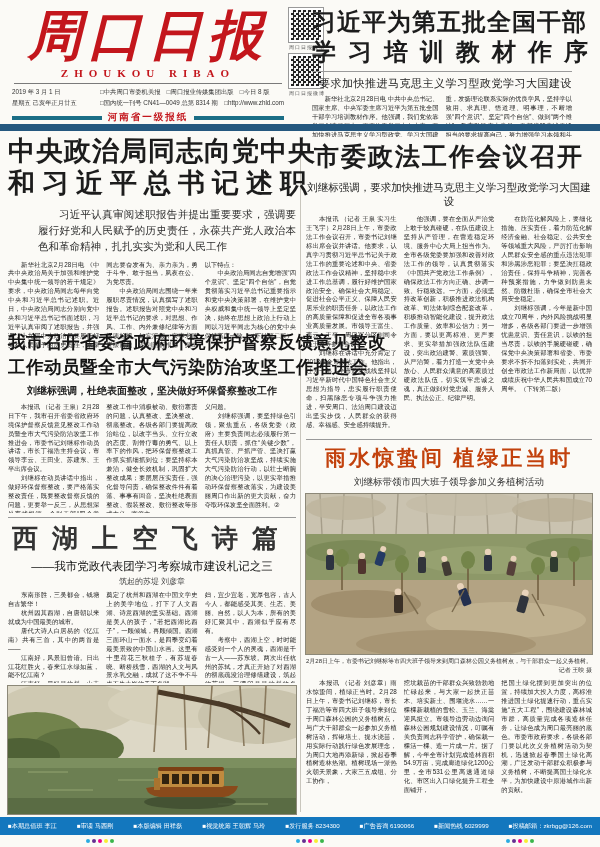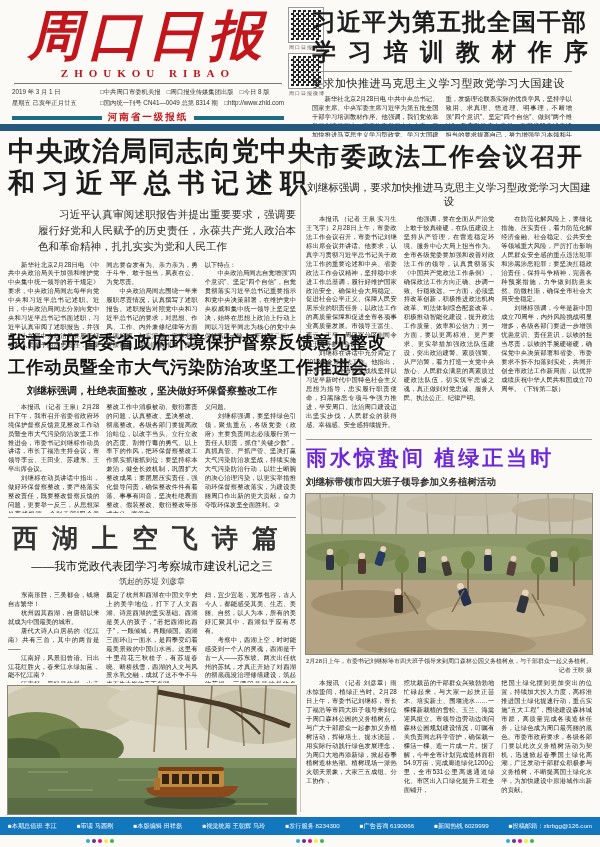--- a/index.html
+++ b/index.html
@@ -32,45 +32,45 @@
     width:30px;height:30px;border:2px solid #fff;outline:1px solid #999;
     background:
       repeating-conic-gradient(#222 0% 25%, #f4f4f4 0% 50%);
     background-size:5px 5px;
   }
   .qr-caption{font-size:5px;color:#555;text-align:center;margin:2px 0 4px 0;letter-spacing:1px;}
   
   .h-top1{font-size:24px;font-weight:900;line-height:1.2;letter-spacing:1px;white-space:nowrap;}
   .h-top2{font-size:24px;font-weight:900;line-height:1.25;letter-spacing:12px;white-space:nowrap;}
   .h-rule{border-top:1px solid #9a9a9a;margin:4px 0;}
-  .subhead{font-size:11px;color:#222;text-align:left;letter-spacing:0.5px;}
+  .subhead{font-size:11px;color:#222;text-align:right;letter-spacing:0.5px;}
   .h-lead{font-size:27px;font-weight:900;line-height:1.18;letter-spacing:1px;white-space:nowrap;}
   .h-lead2{letter-spacing:7px;font-family:Liberation Serif, serif;}
   .lead-sub{font-size:10.5px;color:#2e2e2e;line-height:1.55;text-align:justify;text-indent:2em;margin-left:30px;}
   .h-env{
     font-family:"Liberation Serif","DejaVu Serif",serif;font-weight:700;
     font-size:17.5px;line-height:1.45;letter-spacing:0.5px;text-align:center;color:#141414;white-space:nowrap;
   }
   .env-sub{font-size:10px;font-weight:bold;text-align:center;color:#222;
     font-family:"Liberation Serif",serif;}
   .h-wl{
     font-family:"Liberation Serif","DejaVu Serif",serif;font-size:26px;color:#333;
     letter-spacing:14px;text-align:center;font-weight:600;white-space:nowrap;
   }
   .wl-sub{font-size:11.5px;font-weight:normal;text-align:center;color:#111;}
   .wl-byline{font-size:8px;text-align:center;color:#444;
     font-family:"Liberation Serif",serif;}
   .h-zf{font-size:25px;font-weight:900;text-align:center;letter-spacing:2px;white-space:nowrap;}
   .zf-sub{font-size:10.5px;text-align:center;color:#222;}
   .h-tree{
-    font-family:"Liberation Serif","DejaVu Serif",serif;font-size:21px;color:#6d28d9;
-    letter-spacing:3px;font-weight:600;white-space:nowrap;
-  }
-  .tree-sub{font-size:9.5px;text-align:left;color:#333;
-    font-family:"Liberation Serif",serif;font-weight:bold;}
+    font-family:"Liberation Serif","DejaVu Serif",serif;font-size:21px;color:#c2410c;
+    text-align:center;letter-spacing:3px;font-weight:600;white-space:nowrap;
+  }
+  .tree-sub{font-size:9.5px;text-align:center;color:#333;
+    font-family:"Liberation Serif",serif;}
   
   .cols{display:flex;gap:7px;overflow:hidden;}
   .col{
     flex:1;font-size:6.3px;line-height:1.42;text-align:justify;color:#1d1d1d;
     white-space:pre-line;overflow:hidden;
   }
   .caption{font-size:6px;color:#333;line-height:1.5;}
   .rule-thin{border-top:1px solid #999;}
   .vrule{width:1px;background:#c9c6bd;}
   

